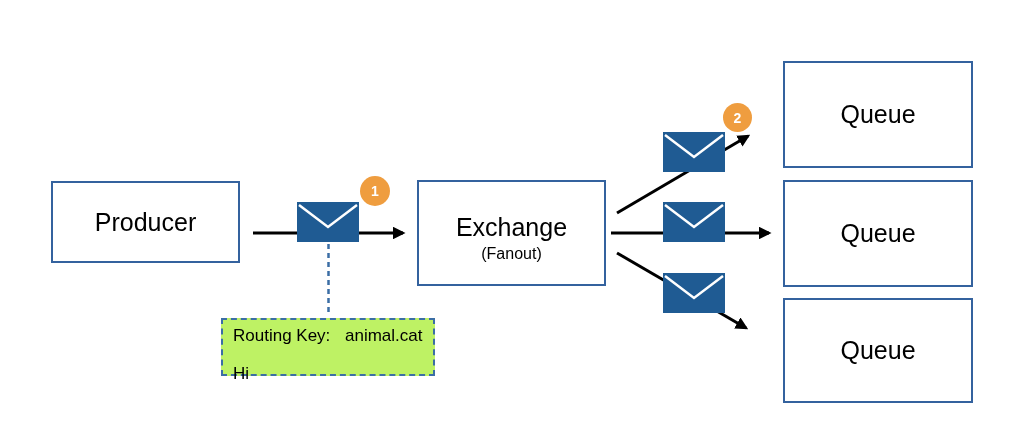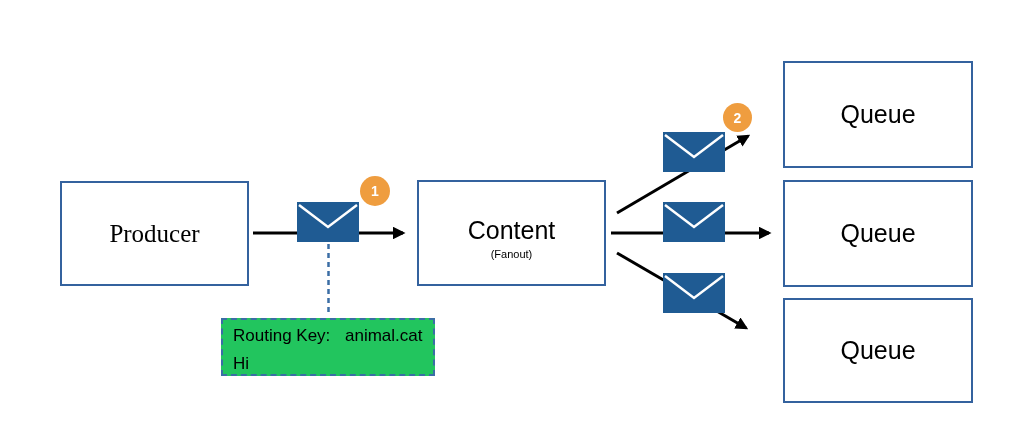--- a/index.html
+++ b/index.html
@@ -42,28 +42,28 @@
     box-sizing: border-box;
     background: #ffffff;
     border: 2px solid var(--box-border, #34629E);
     display: flex;
     align-items: center;
     justify-content: center;
     text-align: right;
     z-index: 2;
     font-size: 25px;
   }
-  .node-producer { left: 60px;  top: 181px; width: 189px; height: 105px; font-family: Liberation Serif, serif; }
+  .node-producer { left: 51px;  top: 181px; width: 189px; height: 82px; }
   .node-exchange { left: 417px; top: 180px; width: 189px; height: 106px;
                    flex-direction: column; padding-top: 10px; }
   .node-queue-1  { left: 783px; top: 61px;  width: 190px; height: 107px; }
   .node-queue-2  { left: 783px; top: 180px; width: 190px; height: 107px; }
   .node-queue-3  { left: 783px; top: 298px; width: 190px; height: 105px; }
   .exchange-sublabel {
-    font-size: 11px;
+    font-size: 16px;
     margin-top: 3px;
   }
   .envelope {
     position: absolute;
     width: 62px;
     height: 40px;
     z-index: 2;
   }
   .env-a { left: 297px; top: 202px; }
   .env-b { left: 663px; top: 132px; }
@@ -90,25 +90,25 @@
     z-index: 3;
   }
   .badge-1 { left: 360px; top: 176px; }
   .badge-2 { left: 723px; top: 103px; width: 29px; height: 29px; }
   .info-box {
     position: absolute;
     left: 221px; top: 318px;
     width: 214px; height: 58px;
     box-sizing: border-box;
     border: 2px dashed var(--dashed-blue, #3B6EA5);
-    background: #22c55e;
+    background: #bef264;
     display: grid;
     grid-template-columns: 112px auto;
     align-content: start;
-    row-gap: 8px;
+    row-gap: 18px;
     padding: 6px 4px 0 10px;
     font-size: 17px;
     z-index: 2;
   }
 </style>
 </head>
 <body>
 
 <div class="stage">
 
@@ -123,21 +123,21 @@
     <line class="arrow-line" x1="611" y1="233" x2="769" y2="233" marker-end="url(#ah)"></line>
     <line class="arrow-line" x1="617" y1="253" x2="746" y2="328" marker-end="url(#ah)"></line>
     <line class="dashed-line" x1="328.5" y1="244" x2="328.5" y2="316"></line>
   </svg>
 
   <div class="node node-producer">
     <span>Producer</span>
   </div>
 
   <div class="node node-exchange">
-    <span>Content</span>
+    <span>Exchange</span>
     <span class="exchange-sublabel">(Fanout)</span>
   </div>
 
   <div class="node node-queue-1">
     <span>Queue</span>
   </div>
   <div class="node node-queue-2">
     <span>Queue</span>
   </div>
   <div class="node node-queue-3">

